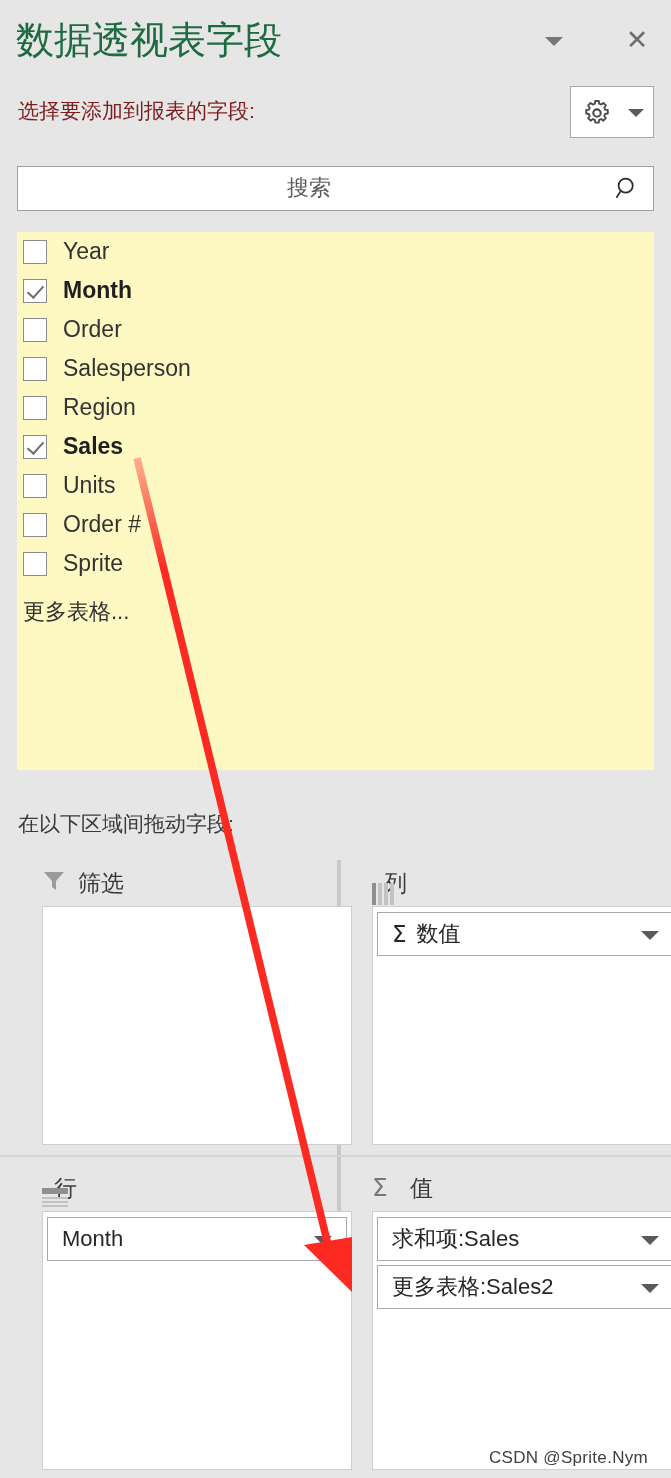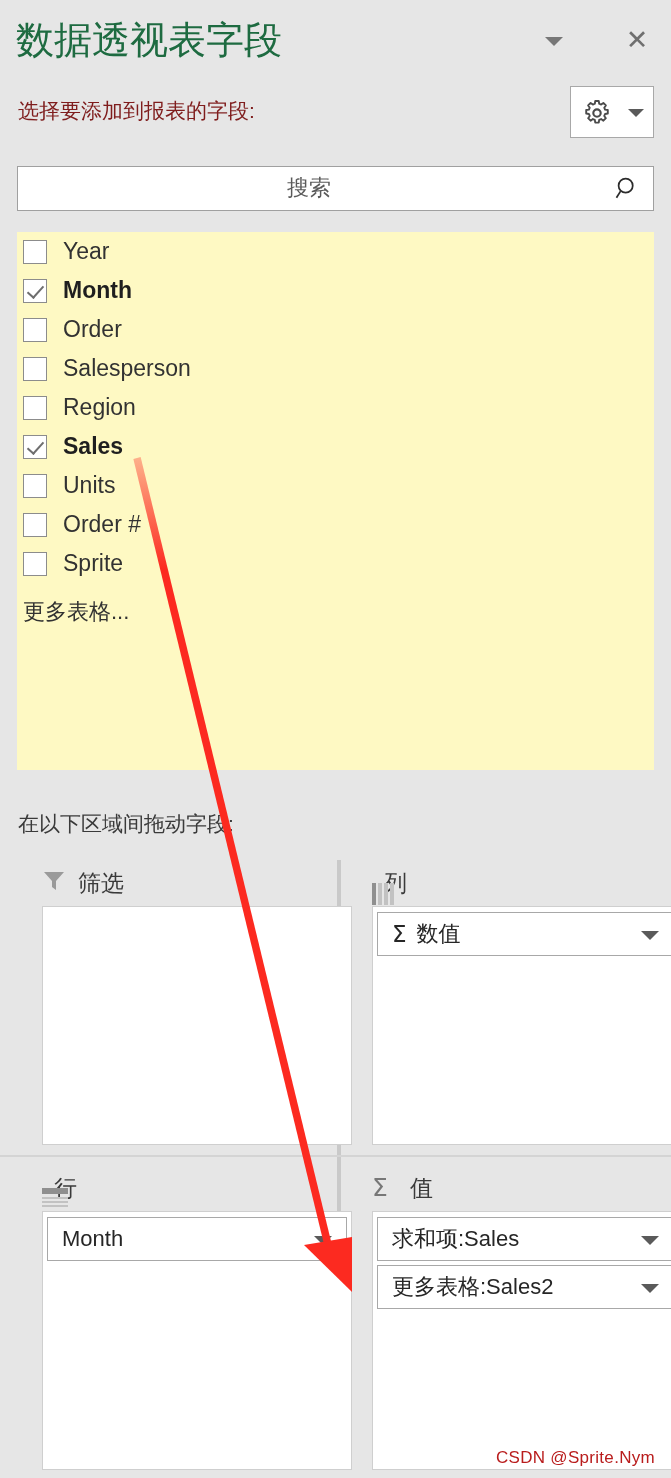--- a/index.html
+++ b/index.html
@@ -304,24 +304,24 @@
     position: absolute;
     left: 0; top: 0;
     width: 671px;
     height: 1478px;
     pointer-events: none;
   }
 
   
   .watermark {
     position: absolute;
-    right: 16px;
+    right: 23px;
     bottom: 10px;
     font-size: 17px;
-    color: #b91c1c;
+    color: #404040;
     white-space: nowrap;
     letter-spacing: 0.3px;
   }
 </style>
 </head>
 <body>
 
 <div id="pane">
 
   <div class="titlebar">

